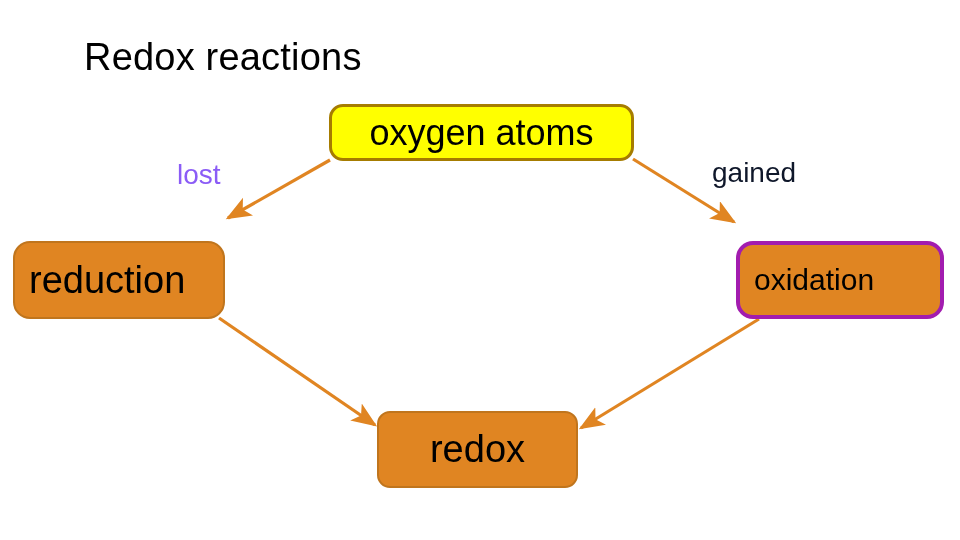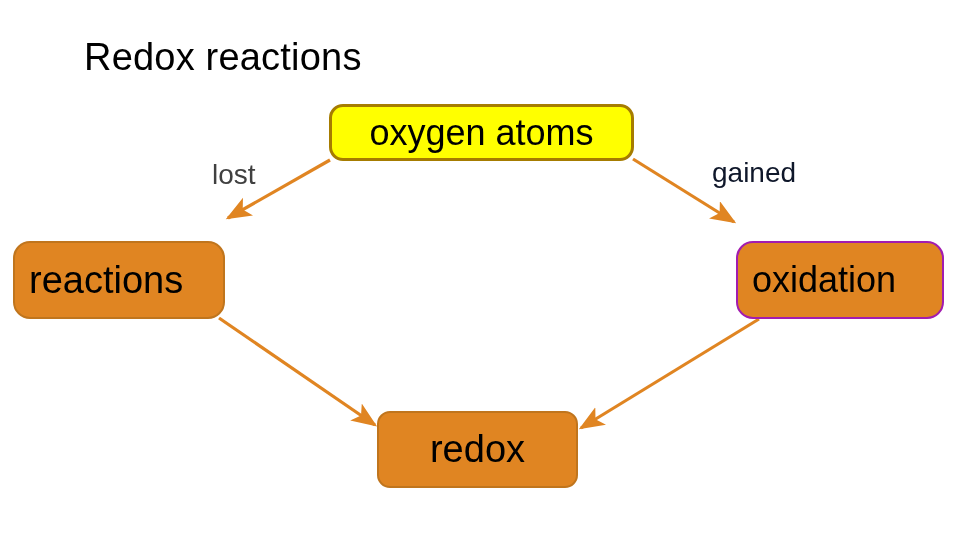--- a/index.html
+++ b/index.html
@@ -66,46 +66,45 @@
     border-radius: 17px;
     padding-left: 14px;
     font-size: 38px;
   }
   .node-oxidation {
     left: 736px;
     top: 241px;
     width: 208px;
     height: 78px;
     background: #e08522;
-    border: 2px solid #a21caf;
+    border: 4px solid #a21caf;
     border-radius: 17px;
     padding-left: 14px;
-    font-size: 36px;
+    font-size: 30px;
   }
   .node-redox {
     left: 377px;
     top: 411px;
     width: 201px;
     height: 77px;
     background: #e08522;
     border: 2px solid #c0751d;
     border-radius: 13px;
     justify-content: center;
     font-size: 38px;
   }
   .edge-label {
     position: absolute;
     font-size: 28px;
     white-space: nowrap;
   }
   .label-lost {
     left: 177px;
     top: 159px;
-    color: #404040;
-    margin-left: 35px;
+    color: #8b5cf6;
   }
   .label-gained {
     left: 712px;
     top: 157px;
     color: #0f172a;
   }
 </style>
 </head>
 <body>
 
@@ -127,21 +126,21 @@
     <line x1="219" y1="318" x2="375" y2="425" stroke="#e08522" stroke-width="3.2" marker-end="url(#arrowhead)"></line>
 
     <line x1="759" y1="319" x2="581" y2="428" stroke="#e08522" stroke-width="3.2" marker-end="url(#arrowhead)"></line>
   </svg>
 
   <div class="node node-oxygen">
     <span>oxygen atoms</span>
   </div>
 
   <div class="node node-reduction">
-    <span>reactions</span>
+    <span>reduction</span>
   </div>
 
   <div class="node node-oxidation">
     <span>oxidation</span>
   </div>
 
   <div class="node node-redox">
     <span>redox</span>
   </div>
 

